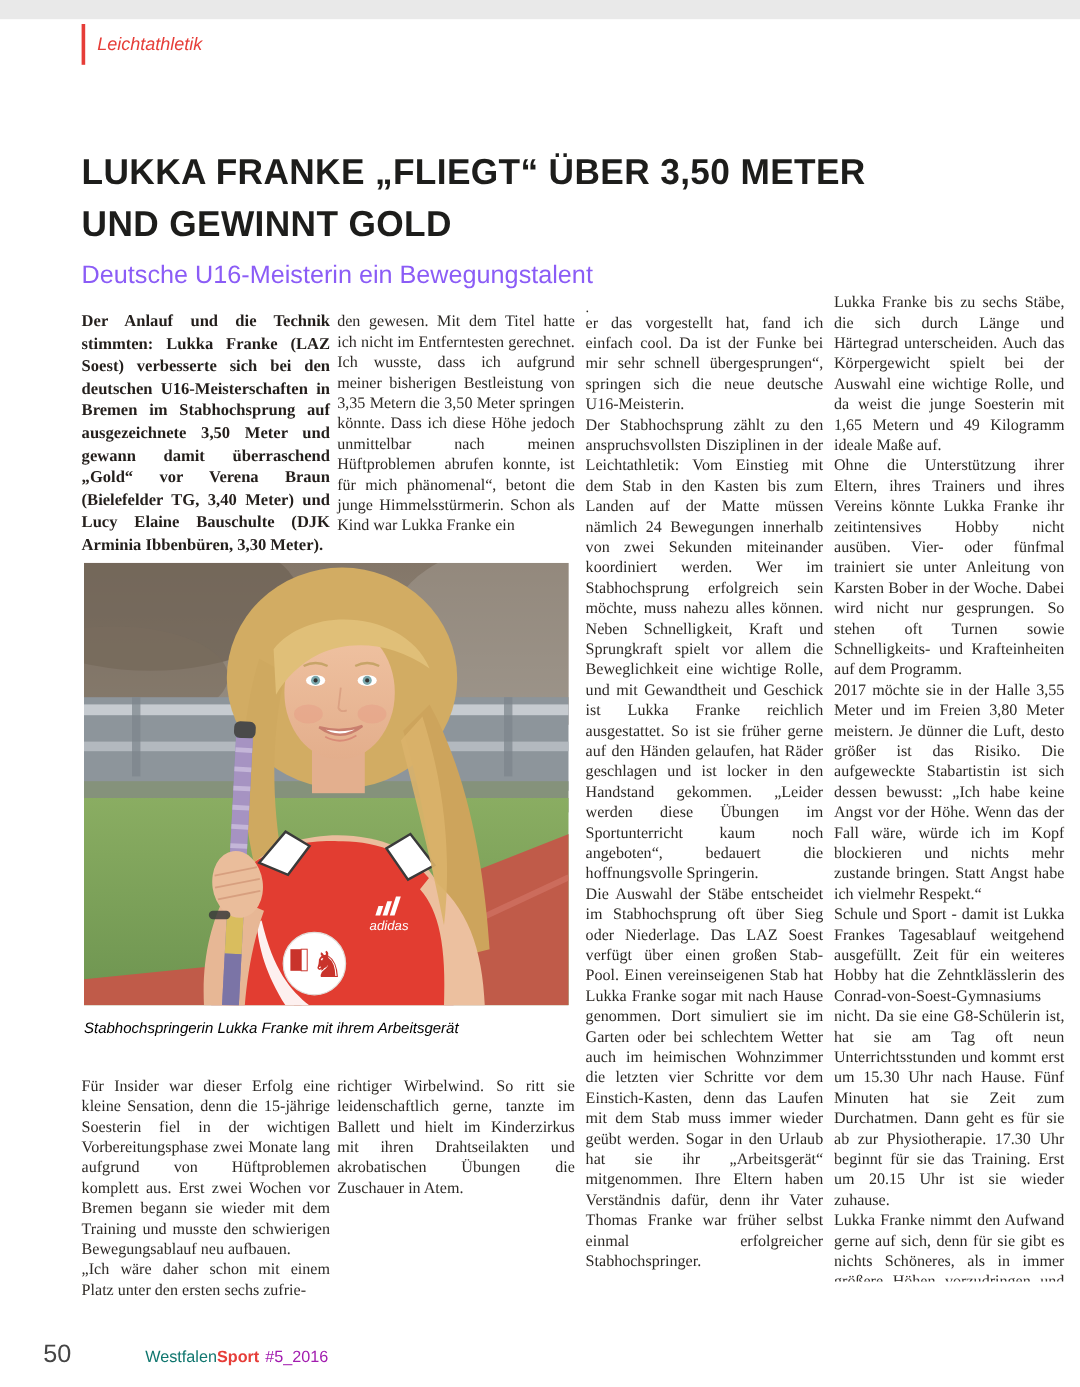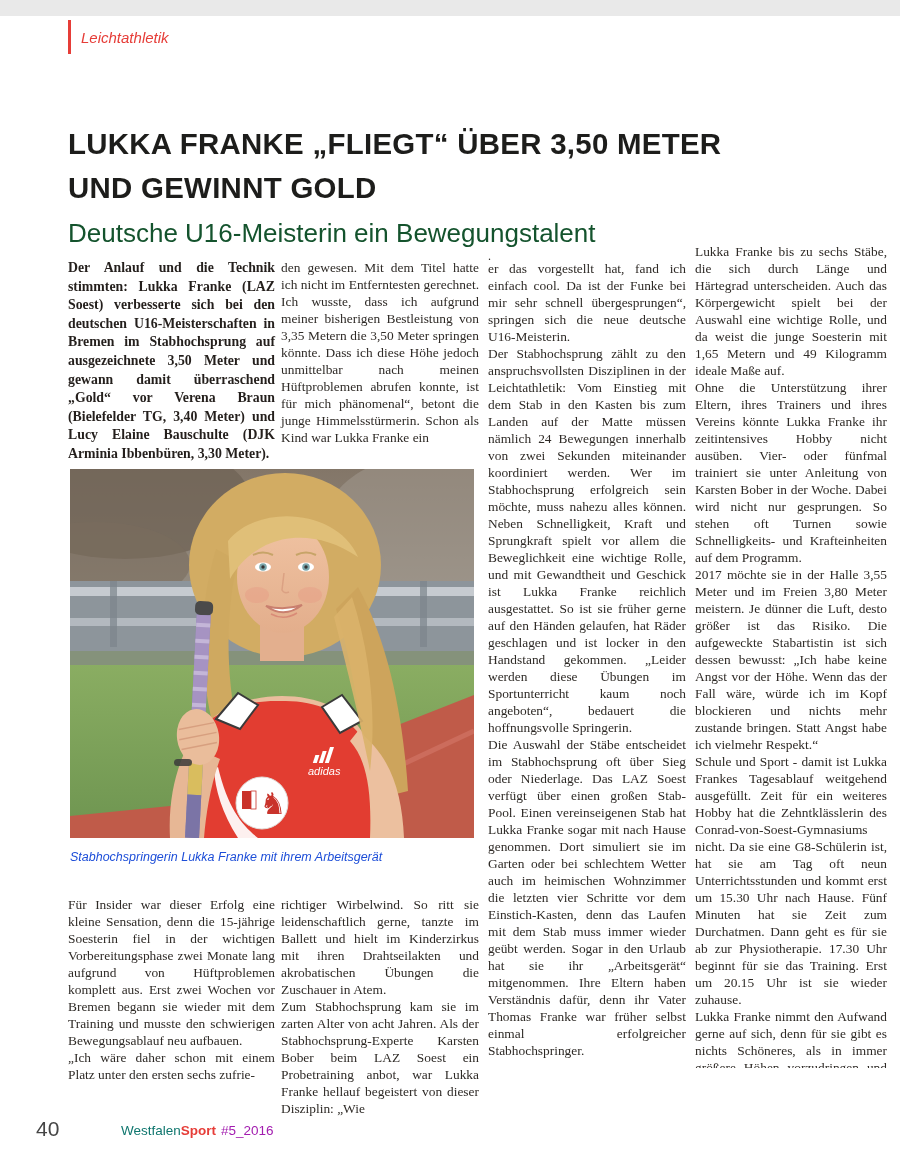--- a/index.html
+++ b/index.html
@@ -11,37 +11,37 @@
   
   .cat{position:absolute;left:68px;top:4px;height:34px;display:flex;align-items:center;
        border-left:3px solid #e63d38;padding-left:10px;}
   .cat span{font-family:"Liberation Sans",sans-serif;font-style:italic;
        color:#e63d38;font-size:15px;}
   
   .headline{position:absolute;left:68px;top:106px;width:780px;
        font-family:"Liberation Sans",sans-serif;font-weight:bold;color:#1d1d1b;
        font-size:30px;line-height:44px;letter-spacing:.3px;transform:scaleX(.98);transform-origin:left;}
   .subheadline{position:absolute;left:68px;top:202px;width:600px;
-       font-family:"Liberation Sans",sans-serif;color:#14532d;font-size:26px;}
+       font-family:"Liberation Sans",sans-serif;color:#8b5cf6;font-size:21px;}
   
   .bodytxt{font-size:13.4px;line-height:17px;text-align:justify;hyphens:auto;}
   .bodytxt p{margin:0;}
   .c1t{position:absolute;left:68px;top:243px;width:207px;
        font-weight:bold;font-size:13.8px;line-height:18.6px;color:#241f1c;text-align:justify;}
   .c2t{position:absolute;left:281px;top:243px;width:198px;}
   .c3 {position:absolute;left:488px;top:236px;width:198px;height:832px;overflow:hidden;}
   .c4 {position:absolute;left:695px;top:227px;width:192px;height:825px;overflow:hidden;}
   .leadmark{display:block;line-height:8px;font-size:12px;}
   .red-subhead{font-family:"Liberation Sans",sans-serif;color:#e63d38;
        font-size:15.5px;line-height:19px;text-align:left;margin:12px 0 6px 0;}
   
   .photo{position:absolute;left:70px;top:453px;width:404px;height:369px;overflow:hidden;}
   .caption{position:absolute;left:70px;top:834px;width:404px;
        font-family:"Liberation Sans",sans-serif;font-style:italic;
-       font-size:12.5px;color:#1d4ed8;}
+       font-size:12.5px;color:#000000;}
   .c1b{position:absolute;left:68px;top:880px;width:207px;}
   .c2b{position:absolute;left:281px;top:880px;width:198px;}
   
   .pagenum{position:absolute;left:36px;top:1101px;
        font-family:"Liberation Sans",sans-serif;font-size:21px;color:#454545;}
   .brand{position:absolute;left:121px;top:1107px;
        font-family:"Liberation Sans",sans-serif;font-size:13.5px;color:#9a9a9a;}
   .brand .b-reg{color:#0f766e;}
   .brand .b-bold{color:#e63d38;font-weight:bold;}
   .brand .b-issue{color:#a21caf;margin-left:5px;}
@@ -189,19 +189,18 @@
     </svg>
   </div>
   <div class="caption">Stabhochspringerin Lukka Franke mit ihrem Arbeitsgerät</div>
 
   <div class="c1b bodytxt">
     <p>Für Insider war dieser Erfolg eine kleine Sensation, denn die 15-jährige Soesterin fiel in der wichtigen Vorbereitungsphase zwei Monate lang aufgrund von Hüftproblemen komplett aus. Erst zwei Wochen vor Bremen begann sie wieder mit dem Training und musste den schwierigen Bewegungsablauf neu aufbauen.</p>
     <p>„Ich wäre daher schon mit einem Platz unter den ersten sechs zufrie-</p>
   </div>
   <div class="c2b bodytxt">
     <p>richtiger Wirbelwind. So ritt sie leidenschaftlich gerne, tanzte im Ballett und hielt im Kinderzirkus mit ihren Drahtseilakten und akrobatischen Übungen die Zuschauer in Atem.</p>
-    <p>Zum Stabhochsprung kam sie im zarten Alter von acht Jahren. Als der Stabhochsprung-Experte Karsten Bober beim LAZ Soest ein Probetraining anbot, war Lukka Franke hellauf begeistert von dieser Disziplin: „Wie</p>
-  </div>
-
-  <div class="pagenum">40</div>
+  </div>
+
+  <div class="pagenum">50</div>
   <div class="brand"><span class="b-reg">Westfalen</span><span class="b-bold">Sport</span><span class="b-issue">#5_2016</span></div>
 
 </div>
 
 </body></html>

